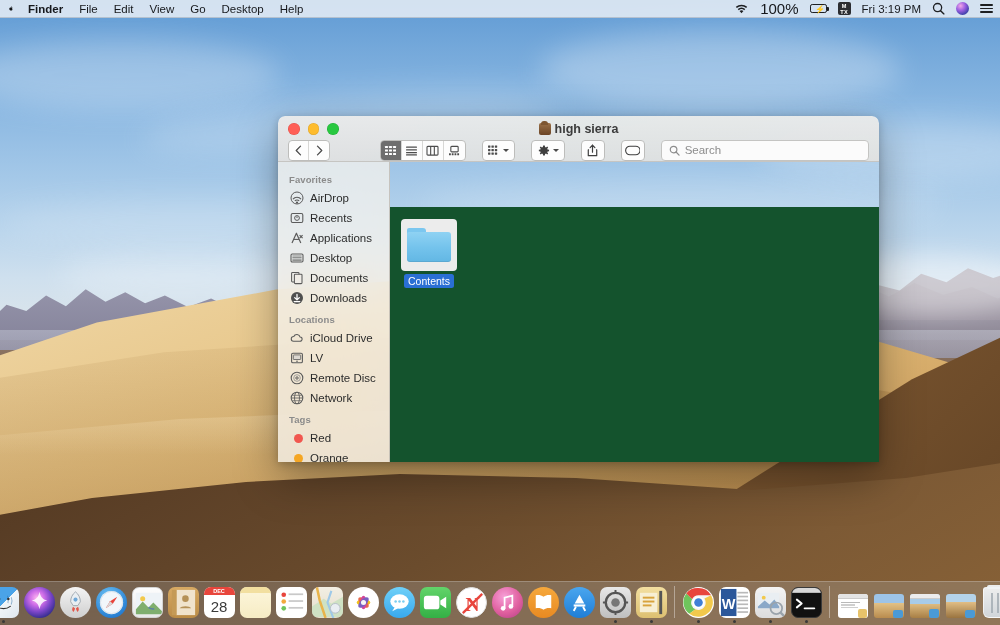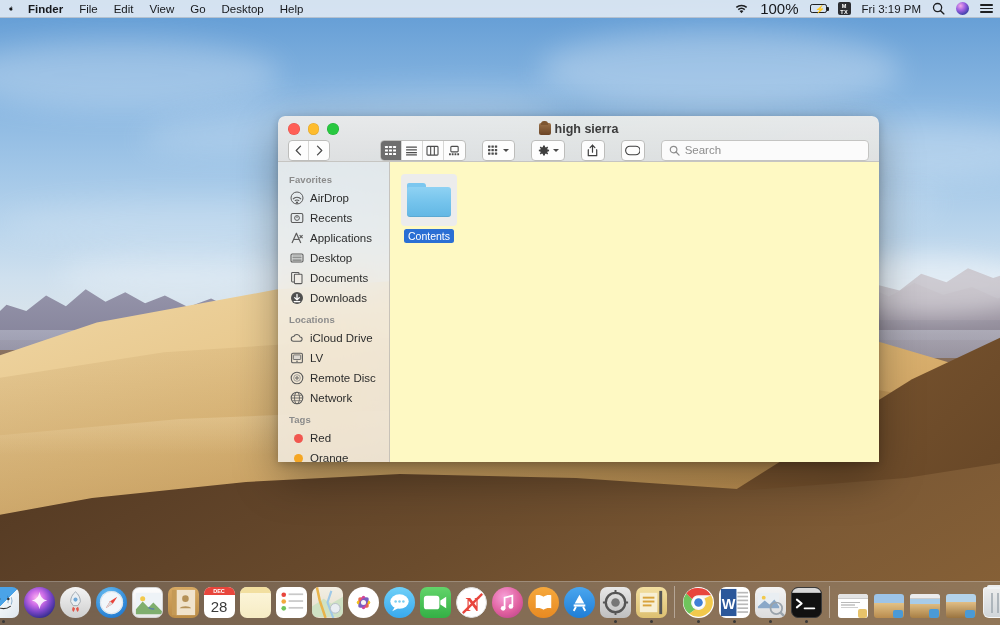--- a/index.html
+++ b/index.html
@@ -222,21 +222,21 @@
   }
   .sb-item {
     display:flex; align-items:center; gap:6px; height:20px;
     padding-left:12px; font-size:11.5px; color:#2c2c2c; cursor:default;
   }
   .sb-ico { width:14px; height:14px; flex:none; display:flex; align-items:center; justify-content:center; }
   .sb-ico svg { display:block; }
   .tagdot { width:9px; height:9px; border-radius:50%; margin-left:2px; }
 
   #content {
-    flex:1; background:#fef9c3; position:relative; padding:8px 16px 0 8px;
+    flex:1; background:#14532d; position:relative; padding:8px 16px 0 8px;margin-top:45px;
   }
   .file {
     width:62px; display:flex; flex-direction:column; align-items:center;
     gap:3px; cursor:default; padding-top:4px;
   }
   .file-icobox {
     width:56px; height:52px; border-radius:4px; background:#ececec;
     display:flex; align-items:center; justify-content:center;
   }
   .folder { position:relative; width:44px; height:34px; }

